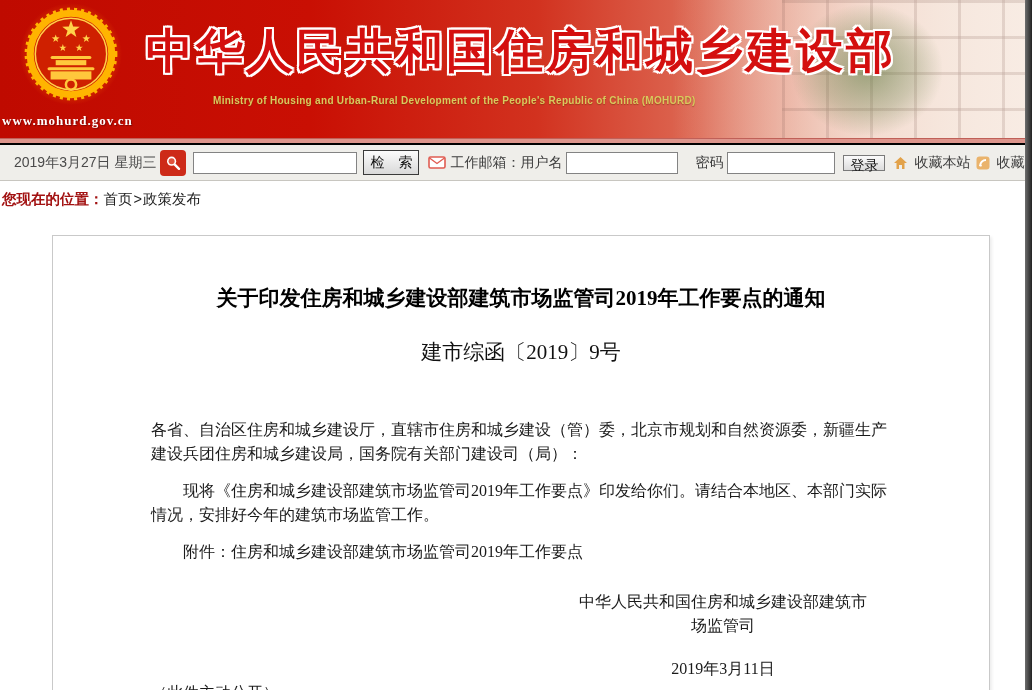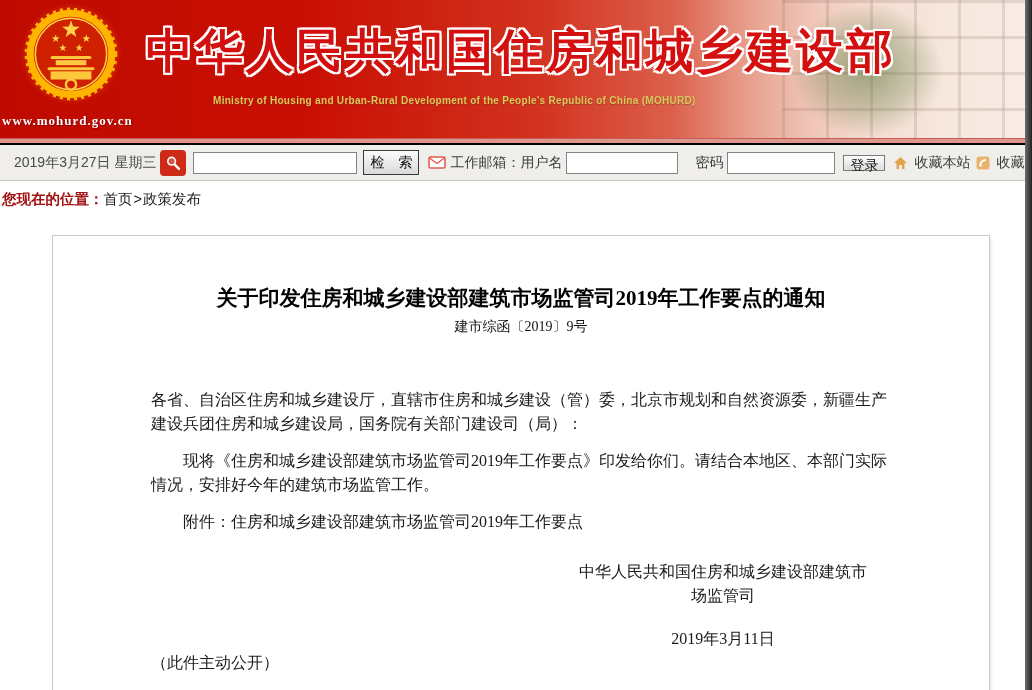--- a/index.html
+++ b/index.html
@@ -57,21 +57,21 @@
   .breadcrumb a{color:#222;text-decoration:none;cursor:pointer;}
   .bc-sep{margin:0 1px;}
 
   
   .main{background:#fff;}
   .doc-panel{margin:20px 0 0 52px;width:938px;min-height:470px;box-sizing:border-box;
     border:1px solid #c9c9c9;box-shadow:2px 2px 3px rgba(0,0,0,.07);background:#fff;
     padding:48px 98px 40px;}
   .doc-title{margin:0;text-align:center;font-size:21px;font-weight:bold;color:#000;
     font-family:"Liberation Serif","DejaVu Serif",serif;}
-  .doc-number{text-align:center;margin-top:6px;font-size:14px;color:#111;
+  .doc-number{text-align:center;margin-top:26px;font-size:21px;color:#111;
     font-family:"Liberation Serif","DejaVu Serif",serif;}
   .doc-body{margin-top:52px;font-size:16px;line-height:24px;color:#1a1a1a;
     font-family:"Liberation Serif","DejaVu Serif",serif;}
   .doc-body p{margin:0 0 13px;text-indent:2em;}
   .doc-body p.no-indent{text-indent:0;}
   .signature{margin:26px 18px 0 auto;width:300px;text-align:center;}
   .sign-date{margin-top:19px;}
   .disclosure{margin-top:14px;}
 
   .edge-strip{position:absolute;right:0;top:0;width:7px;height:690px;

